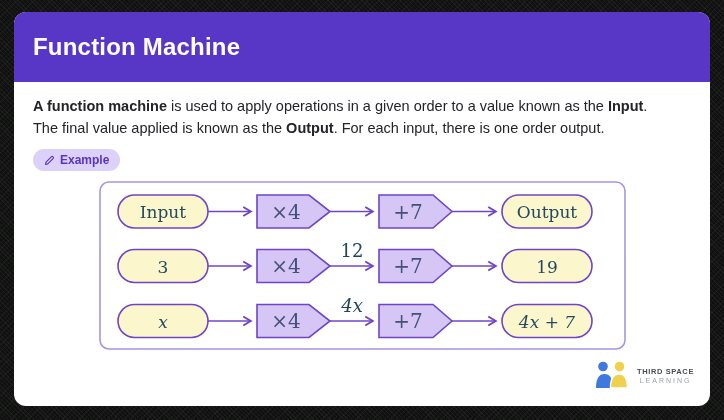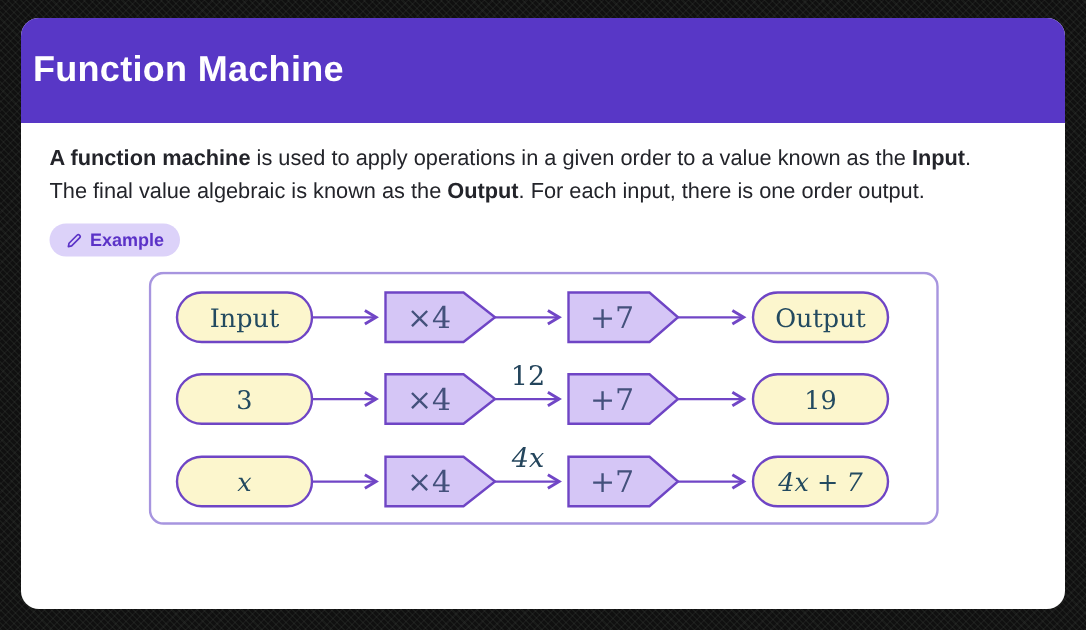--- a/index.html
+++ b/index.html
@@ -11,21 +11,21 @@
       repeating-linear-gradient(45deg, rgba(110,130,110,.10) 0 1px, transparent 1px 3px),
       repeating-linear-gradient(-45deg, rgba(140,140,140,.07) 0 1px, transparent 1px 4px);
     font-family:"Liberation Sans", sans-serif;
     overflow:hidden;
   }
   .card{
     position:absolute; left:14px; top:12px; width:696px; height:394px;
     background:#ffffff; border-radius:12px; overflow:hidden;
   }
   .card-header{
-    height:70px; background:#5837c6; display:flex; align-items:center; padding:0 8px;
+    height:70px; background:#5837c6; display:flex; align-items:center; padding:0 19px;
   }
   .card-header h1{
     color:#ffffff; font-size:24px; font-weight:bold; letter-spacing:.2px;
   }
   .card-body{
     position:relative; height:324px; padding:13px 19px 0 19px;
   }
   .intro p{
     font-size:14.5px; line-height:22px; color:#23242a;
   }
@@ -62,21 +62,21 @@
 
 <div class="card">
 
   <div class="card-header">
     <h1>Function Machine</h1>
   </div>
 
   <div class="card-body">
 
     <div class="intro">
-      <p><b>A function machine</b><span> is used to apply operations in a given order to a value known as the </span><b>Input</b><span>.</span><br><span>The final value algebraic is known as the </span><b>Output</b><span>. For each input, there is one order output.</span></p>
+      <p><b>A function machine</b><span> is used to apply operations in a given order to a value known as the </span><b>Input</b><span>.</span><br><span>The final value applied is known as the </span><b>Output</b><span>. For each input, there is one order output.</span></p>
     </div>
 
     <span class="badge">
       <svg width="11" height="11" viewBox="0 0 12 12">
         <path d="M2.2 7.8 L8.0 2.0 a1.3 1.3 0 0 1 1.9 1.9 L4.1 9.7 L1.7 10.3 Z" fill="none" stroke="#5b32c7" stroke-width="1.2" stroke-linejoin="round"></path>
       </svg>
       <span>Example</span>
     </span>
 
     <svg class="diagram-box" viewBox="0 0 527 169">
@@ -127,15 +127,27 @@
         <line x1="231" y1="140" x2="273" y2="140" class="arrow" marker-end="url(#arr)"></line>
         <text x="253" y="130.5" class="midtext it">4x</text>
         <polygon points="280,123.5 334,123.5 353,140 334,156.5 280,156.5" class="machine"></polygon>
         <text x="309" y="147" class="optext">+7</text>
         <line x1="353" y1="140" x2="396" y2="140" class="arrow" marker-end="url(#arr)"></line>
         <rect x="403" y="123.5" width="90" height="33" rx="16.5" class="pill"></rect>
         <text x="448" y="146.5" class="dtext it">4x + 7</text>
       </g>
     </svg>
 
+    <div class="logo">
+      <svg width="36" height="30" viewBox="0 0 36 30">
+        <path d="M2,28 C2,18.5 5,14 10.5,14 C16,14 19,18.5 19,28 Z" fill="#3e79e0"></path>
+        <circle cx="9" cy="6.5" r="4.8" fill="#3e79e0"></circle>
+        <path d="M16.5,28 C16.5,18.5 19.5,14 25,14 C30.5,14 33.5,18.5 33.5,28 Z" fill="#efd14f" stroke="#ffffff" stroke-width="1.4"></path>
+        <circle cx="25.5" cy="6.5" r="4.8" fill="#efd14f"></circle>
+      </svg>
+      <span class="logo-text">
+        <span class="logo-line1">THIRD SPACE</span>
+        <span class="logo-line2">LEARNING</span>
+      </span>
+    </div>
 
   </div>
 </div>
 
 </body></html>

